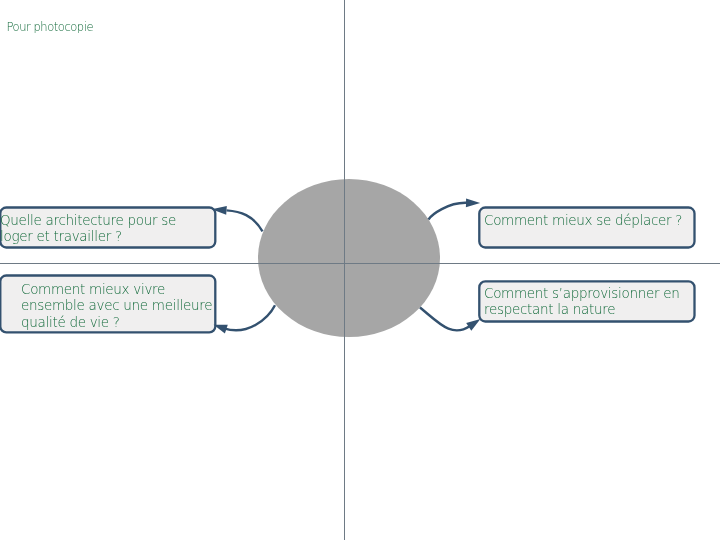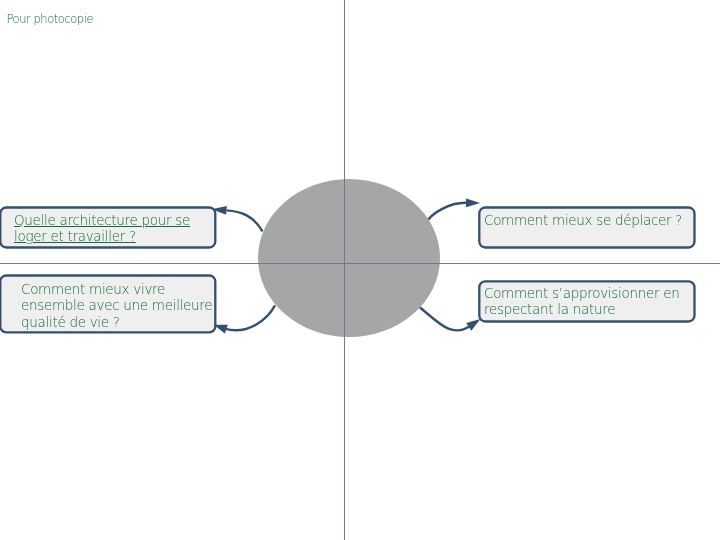--- a/index.html
+++ b/index.html
@@ -1,19 +1,19 @@
 <!DOCTYPE html>
 <html><head>
 <meta charset="utf-8">
 <style>
   html,body{margin:0;padding:0;}
   body{width:720px;height:540px;background:#ffffff;overflow:hidden;
        font-family:"DejaVu Sans",sans-serif;}
   #stage{position:relative;width:720px;height:540px;overflow:hidden;}
-  .hdr{position:absolute;left:6.5px;top:13px;font-size:11.5px;color:#146B3C;
+  .hdr{position:absolute;left:6.5px;top:21px;font-size:11.5px;color:#146B3C;
        letter-spacing:-.45px;white-space:nowrap;line-height:12px;font-weight:200;
        font-family:"DejaVu Sans",sans-serif;}
   svg.layer{position:absolute;left:0;top:0;width:720px;height:540px;}
   .boxtext{position:absolute;color:#146B3C;font-size:13.5px;line-height:16.4px;
            letter-spacing:-.3px;white-space:pre-line;font-weight:200;
            font-family:"DejaVu Sans",sans-serif;}
 </style>
 </head>
 <body>
 
@@ -39,21 +39,21 @@
       <path d="M420.0,307.5 C438.5,322.5 451.5,338.4 470.0,326.0"></path>
     </g>
     <g fill="#33516F">
       <polygon points="211.7,209.3 226.8,206.0 226.2,214.8"></polygon>
       <polygon points="213.6,324.8 227.8,324.8 224.9,333.4"></polygon>
       <polygon points="480.2,203.0 465.9,207.2 466.1,198.4"></polygon>
       <polygon points="480.4,319.0 471.3,330.7 466.2,323.0"></polygon>
     </g>
   </svg>
 
-  <div class="boxtext" style="left:14px;top:212px;width:212px;text-decoration:underline;">Quelle architecture pour se
+  <div class="boxtext" style="left:0;top:212px;width:212px;">Quelle architecture pour se
 loger et travailler ?</div>
   <div class="boxtext" style="left:21px;top:281px;width:212px;">Comment mieux vivre
 ensemble avec une meilleure
 qualité de vie ?</div>
   <div class="boxtext" style="left:484px;top:212px;width:214px;">Comment mieux se déplacer ?</div>
   <div class="boxtext" style="left:484px;top:285px;width:214px;">Comment s’approvisionner en
 respectant la nature</div>
 </div>
 
 </body></html>

